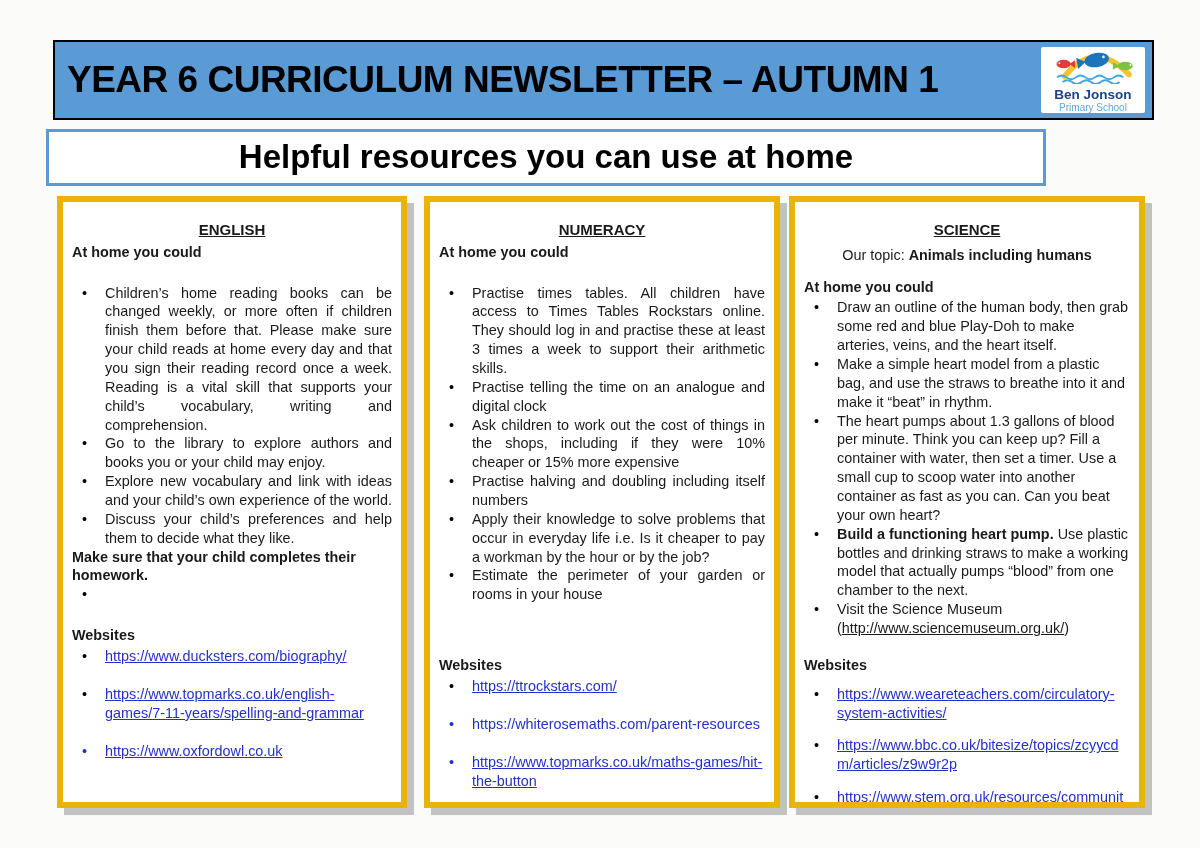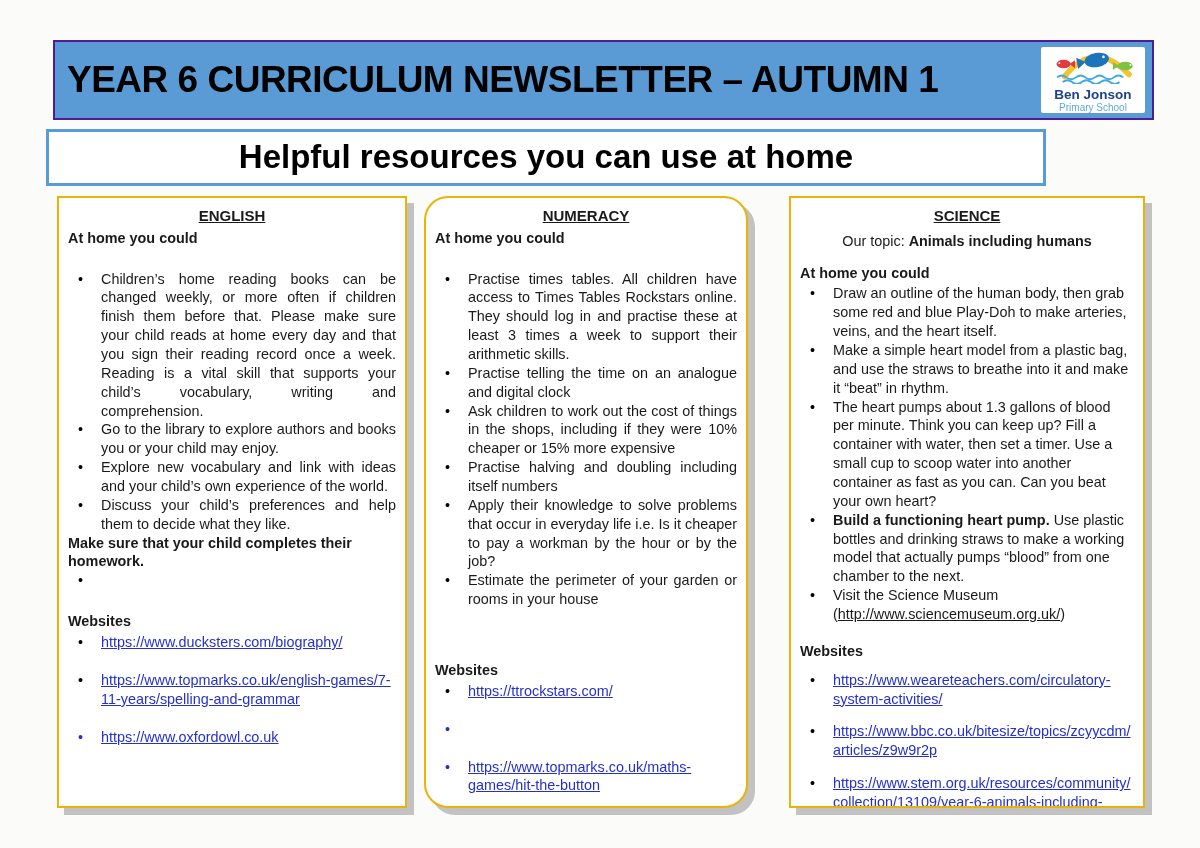--- a/index.html
+++ b/index.html
@@ -5,21 +5,21 @@
   html,body{margin:0;padding:0;}
   .page{
     position:relative;width:1200px;height:848px;overflow:hidden;
     background:#fbfbfa;
     font-family:"Liberation Sans",sans-serif;color:#1a1a1a;
   }
   
   .banner{
     position:absolute;left:53px;top:40px;width:1101px;height:80px;
     background:var(--banner-bg,#5b9bd5);
-    border:2px solid #4c1d95;box-sizing:border-box;
+    border:2px solid #000000;box-sizing:border-box;
     display:flex;align-items:center;
   }
   .banner-title{
     font-size:37px;font-weight:bold;color:#000;
     padding-left:12px;letter-spacing:-0.5px;white-space:nowrap;
   }
   .logo-box{
     position:absolute;right:7px;top:5px;width:104px;height:66px;
     background:#ffffff;border-radius:2px;text-align:center;
     padding-top:1px;box-sizing:border-box;
@@ -28,27 +28,27 @@
   .logo-line2{font-size:10px;color:#5fa8d8;line-height:1.15;}
   
   .subtitle{
     position:absolute;left:46px;top:129px;width:1000px;height:57px;
     background:#fff;border:3px solid var(--accent,#5b9bd5);box-sizing:border-box;
     text-align:center;font-size:33px;font-weight:bold;line-height:49px;color:#000;
   }
   
   .column{
     position:absolute;top:196px;height:612px;background:#fff;
-    border:2px solid #eab308;box-sizing:border-box;
+    border:6px solid #eab308;box-sizing:border-box;
     box-shadow:7px 7px 0 var(--shadow,#c2c2c2);
-    padding:8px 9px;overflow:hidden;
+    padding:18px 9px;overflow:hidden;
     font-size:14.4px;line-height:1.31;
   }
   .col-english{left:57px;width:350px;}
-  .col-numeracy{left:424px;width:324px;border-radius:24px;}
+  .col-numeracy{left:424px;width:356px;}
   .col-science{left:789px;width:356px;}
   .col-title{
     text-align:center;font-weight:bold;text-decoration:underline;
     font-size:15px;margin-bottom:3px;
   }
   .subheading{font-weight:bold;margin:2px 0;}
   .topic{text-align:center;margin:6px 0 3px;}
   .bold-para{font-weight:bold;}
   .bullet-row{display:flex;}
   .dot{flex:none;width:23px;padding-left:10px;box-sizing:content-box;}
@@ -175,20 +175,21 @@
           </div>
         </div>
         <div class="gap-xl"></div>
         <div class="subheading">Websites</div>
         <div class="link-row">
           <div class="dot" style="color: rgb(0, 0, 0);">•</div>
           <span class="link">https://ttrockstars.com/</span>
         </div>
         <div class="link-row">
           <div class="dot" style="color: rgb(36, 48, 204);">•</div>
+          <span class="link nou">https://whiterosemaths.com/parent-resources</span>
         </div>
         <div class="link-row">
           <div class="dot" style="color: rgb(36, 48, 204);">•</div>
           <span class="link">https://www.topmarks.co.uk/maths-games/hit-the-button</span>
         </div>
         <div class="link-row">
           <div class="dot" style="color: rgb(0, 0, 0);">•</div>
           <span class="link">https://nrich.maths.org/</span>
         </div>
       </div>

